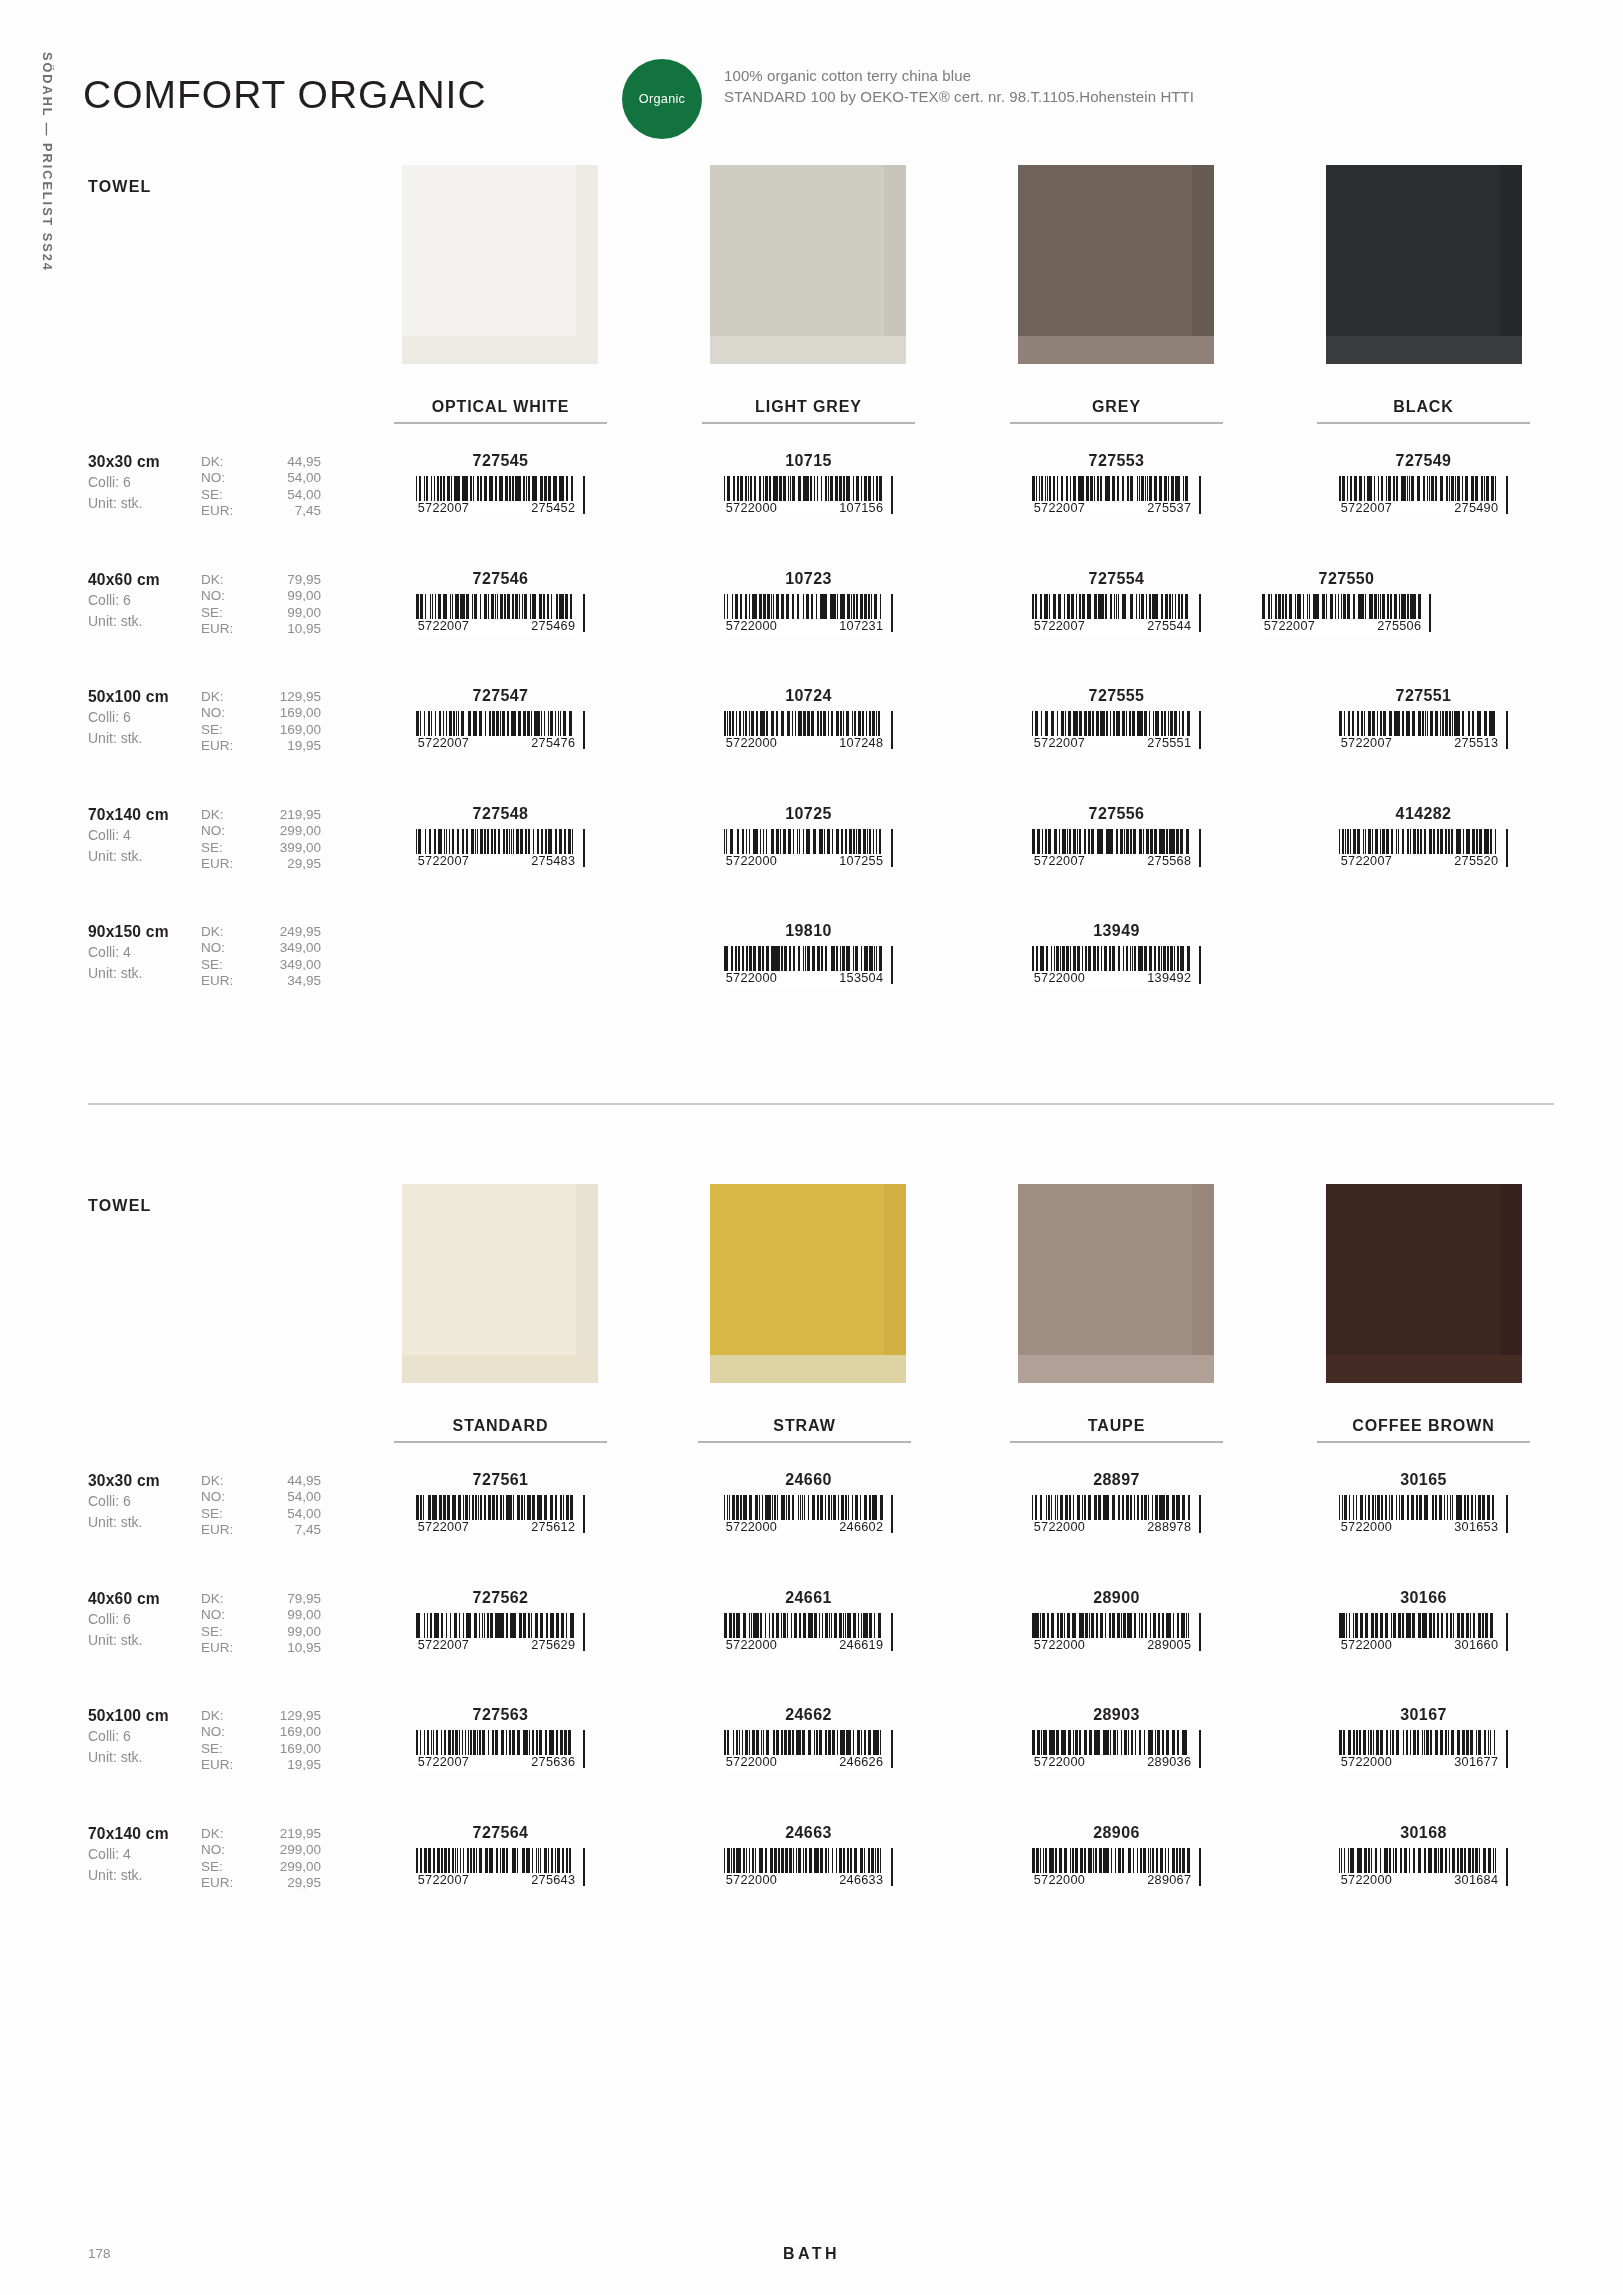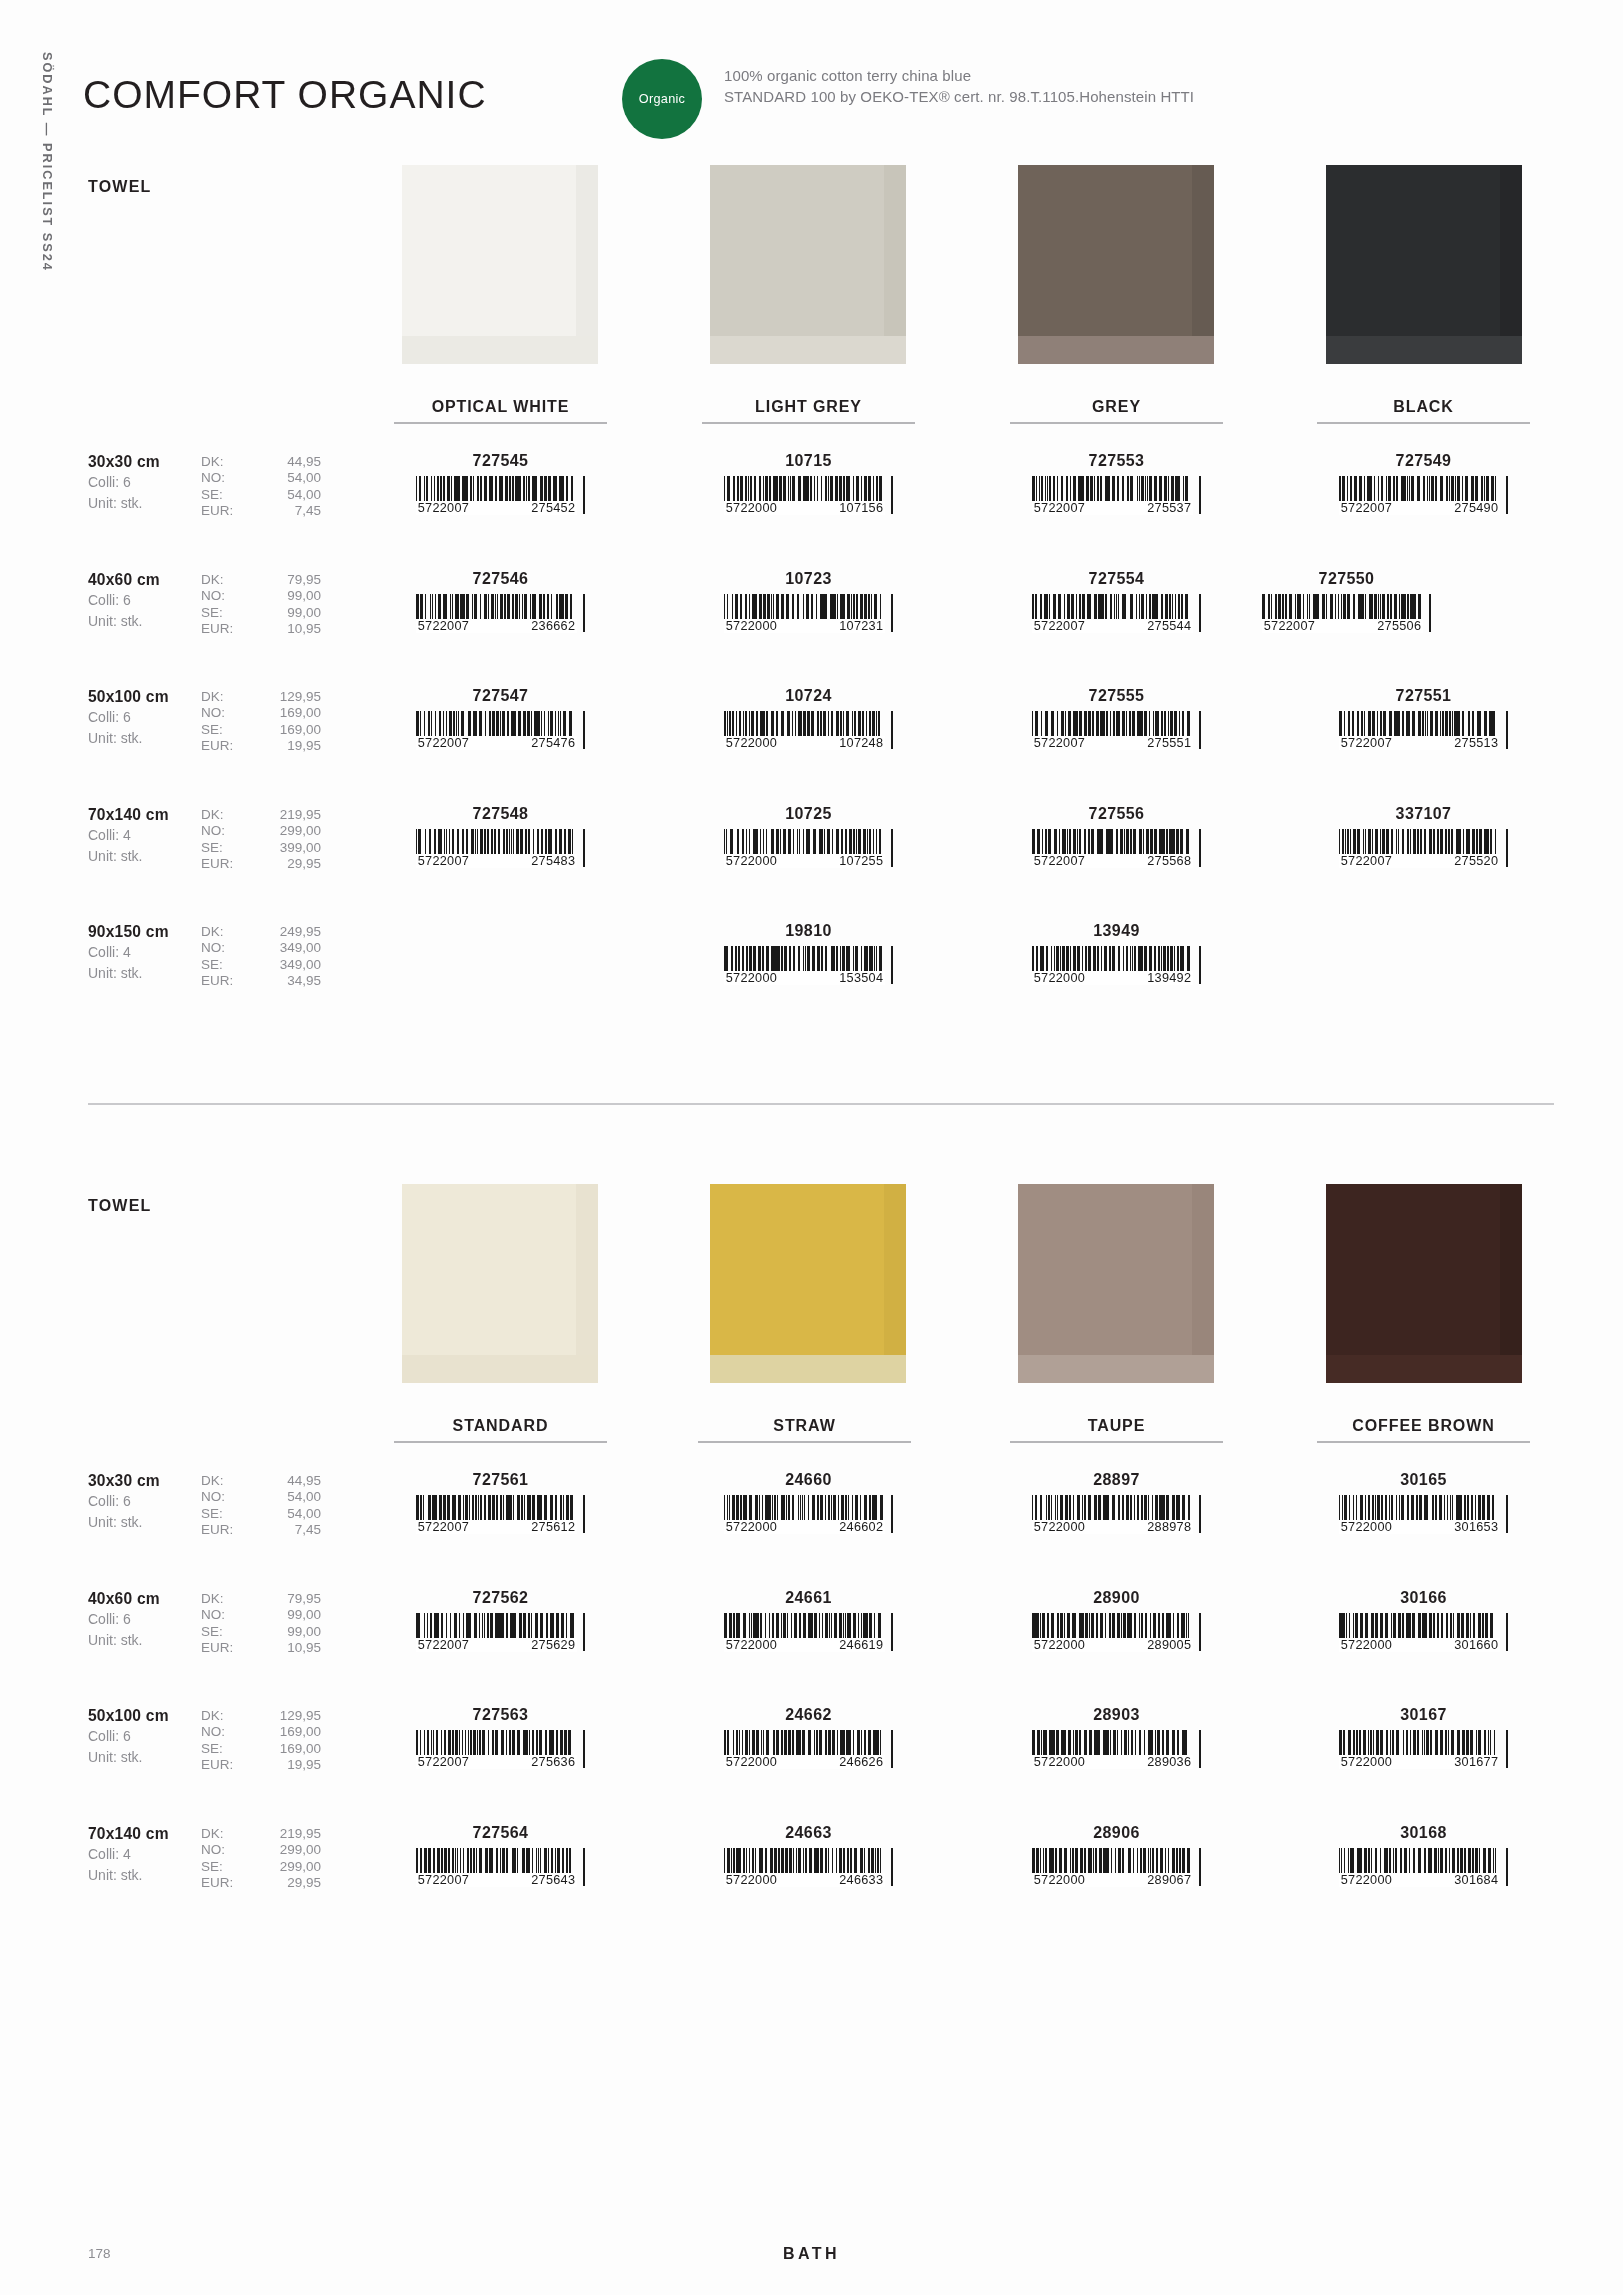--- a/index.html
+++ b/index.html
@@ -573,21 +573,21 @@
                   <i style="left:127px;width:1.7px;"></i>
                   <i style="left:131px;width:1.7px;"></i>
                   <i style="left:135px;width:0.8px;"></i>
                   <i style="left:140px;width:1.7px;"></i>
                   <i style="left:143px;width:1.7px;"></i>
                   <i style="left:145px;width:2.5px;"></i>
                   <i style="left:149px;width:3.4px;"></i>
                   <i style="left:154px;width:1.7px;"></i>
                 </span><span class="guard"></span><span class="digits">
                   <span>5722007</span>
-                  <span>236662</span>
+                  <span>275469</span>
                 </span></span></div>
             <div class="item" style="left:702px;top:0px;"><span class="code">10723</span><span class="barcode"><span class="bars">
                   <i style="left:0px;width:0.8px;"></i>
                   <i style="left:3.4px;width:0.8px;"></i>
                   <i style="left:7.6px;width:1.7px;"></i>
                   <i style="left:11px;width:2.5px;"></i>
                   <i style="left:16px;width:1.7px;"></i>
                   <i style="left:21px;width:1.7px;"></i>
                   <i style="left:24.5px;width:0.8px;"></i>
                   <i style="left:28px;width:1.7px;"></i>
@@ -1121,21 +1121,21 @@
                   <i style="left:140px;width:2.5px;"></i>
                   <i style="left:144px;width:2.5px;"></i>
                   <i style="left:148px;width:1.7px;"></i>
                   <i style="left:150px;width:0.8px;"></i>
                   <i style="left:154px;width:1.7px;"></i>
                   <i style="left:156px;width:0.8px;"></i>
                 </span><span class="guard"></span><span class="digits">
                   <span>5722007</span>
                   <span>275568</span>
                 </span></span></div>
-            <div class="item" style="left:1317px;top:0px;"><span class="code">337107</span><span class="barcode"><span class="bars">
+            <div class="item" style="left:1317px;top:0px;"><span class="code">414282</span><span class="barcode"><span class="bars">
                   <i style="left:0px;width:0.8px;"></i>
                   <i style="left:2.5px;width:2.5px;"></i>
                   <i style="left:6px;width:0.8px;"></i>
                   <i style="left:7.6px;width:2.5px;"></i>
                   <i style="left:11px;width:0.8px;"></i>
                   <i style="left:14.4px;width:2.5px;"></i>
                   <i style="left:18px;width:1.7px;"></i>
                   <i style="left:20px;width:0.8px;"></i>
                   <i style="left:24px;width:0.8px;"></i>
                   <i style="left:26px;width:0.8px;"></i>

